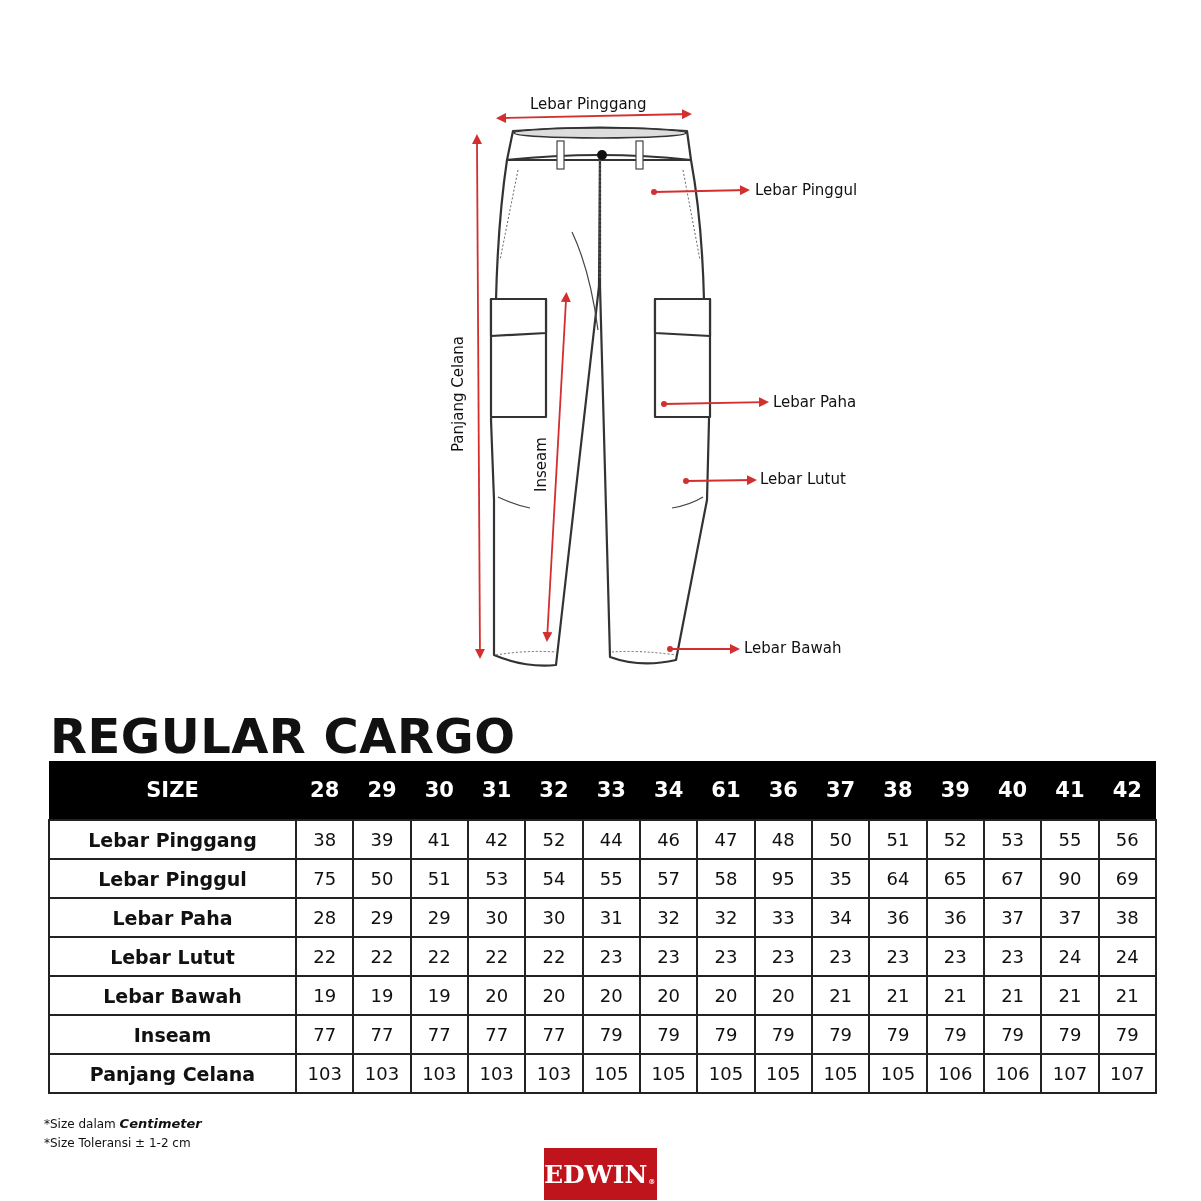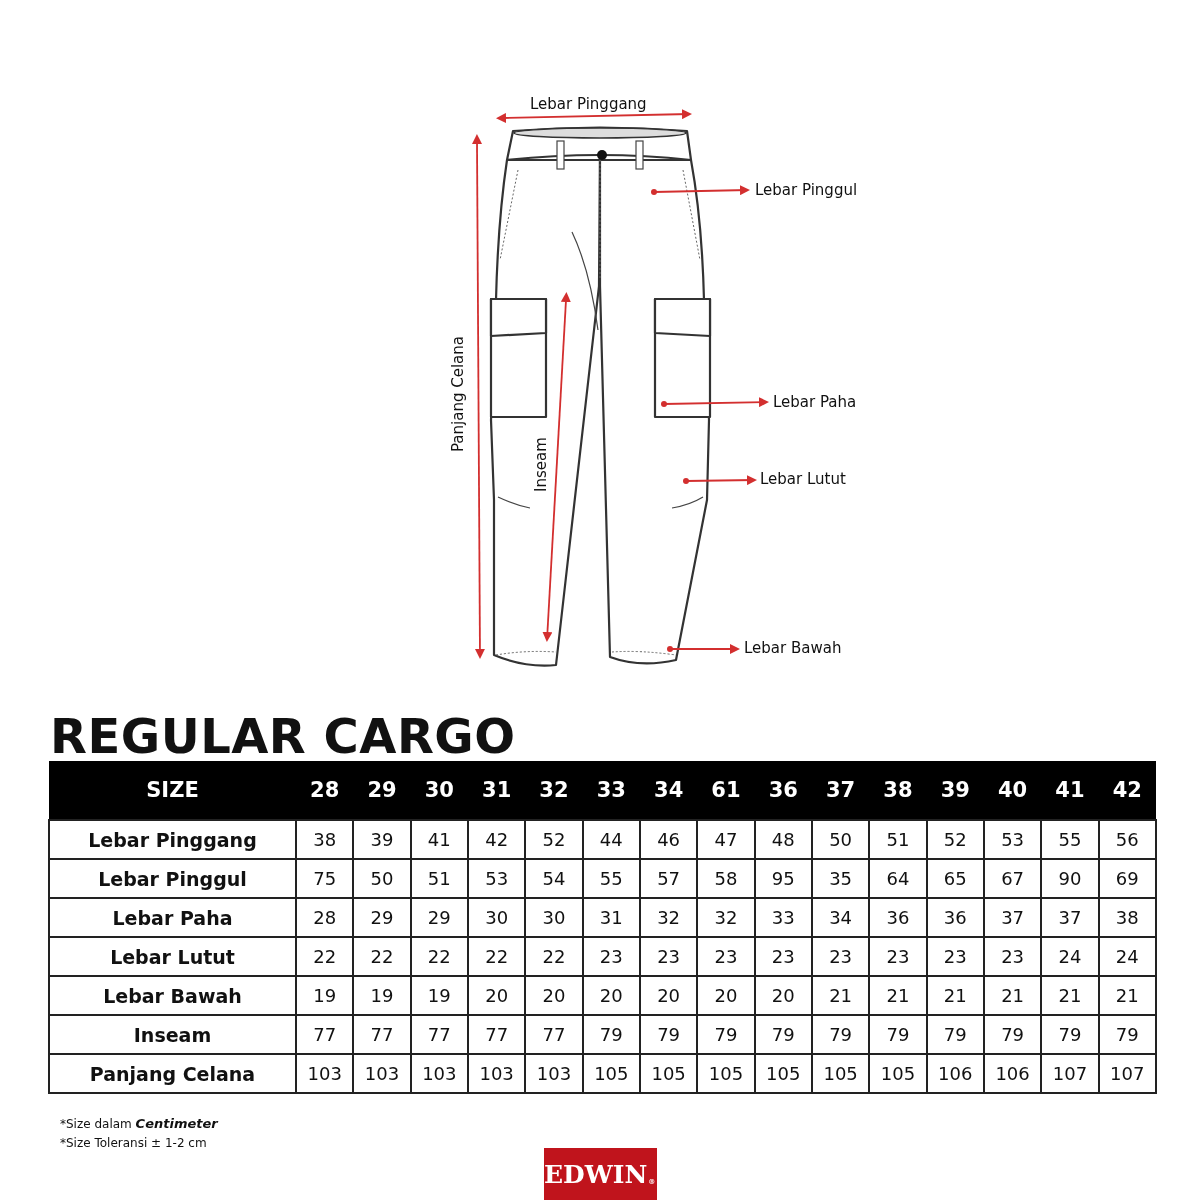--- a/index.html
+++ b/index.html
@@ -15,21 +15,21 @@
              letter-spacing: 0.5px; font-family: "DejaVu Sans", sans-serif; }
 
     table.size { position: absolute; left: 48px; top: 761px; width: 1109px; border-collapse: collapse;
                  table-layout: fixed; }
     table.size th { background: #000; color: #fff; height: 58px; font-size: 21px; font-weight: 700;
                     text-align: center; padding: 0; }
     table.size td { border: 2px solid #222; height: 37px; text-align: center; font-size: 18px; padding: 0; }
     table.size td.rowlabel { font-weight: 700; font-size: 19px; }
     table.size col.c0 { width: 247px; }
 
-    .notes { position: absolute; left: 44px; top: 1114px; font-size: 12px; line-height: 19px; margin-left: 16px; }
+    .notes { position: absolute; left: 44px; top: 1114px; font-size: 12px; line-height: 19px; }
     .notes .em { font-style: italic; font-weight: 700; font-size: 13px; }
 
     .logo { position: absolute; left: 544px; top: 1148px; width: 113px; height: 52px; background: #c0141c;
             color: #fff; display: flex; align-items: center; 
             font-family: "DejaVu Serif", serif; font-weight: 700; font-size: 25px; letter-spacing: 0px; }
     .logo .reg { font-size: 7px; margin-left: 1px; margin-top: 14px; }
   </style>
 </head>
 <body>
 

